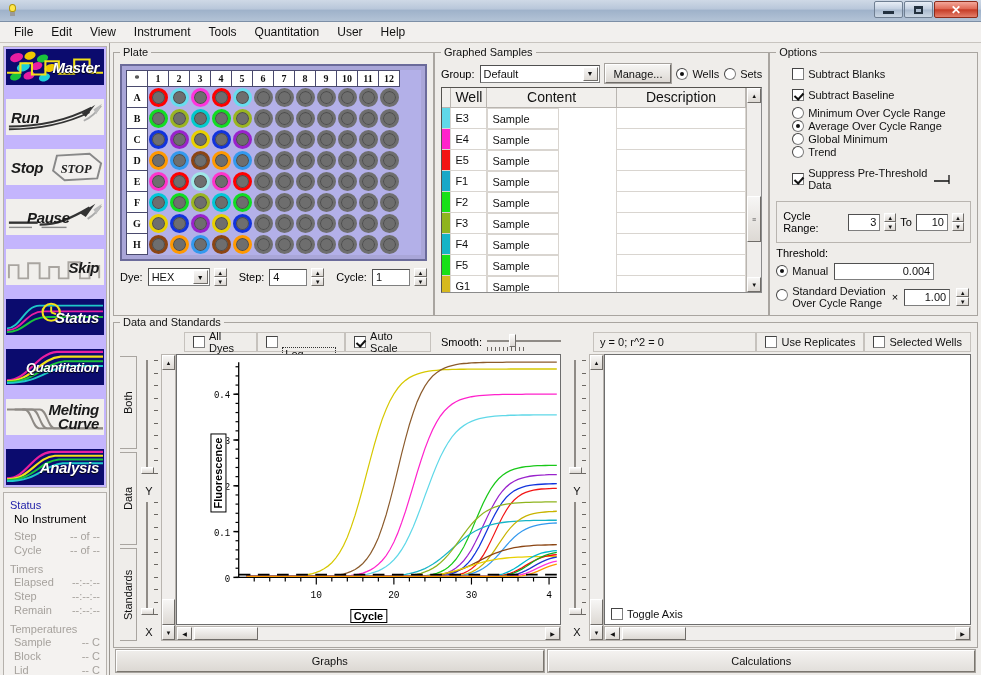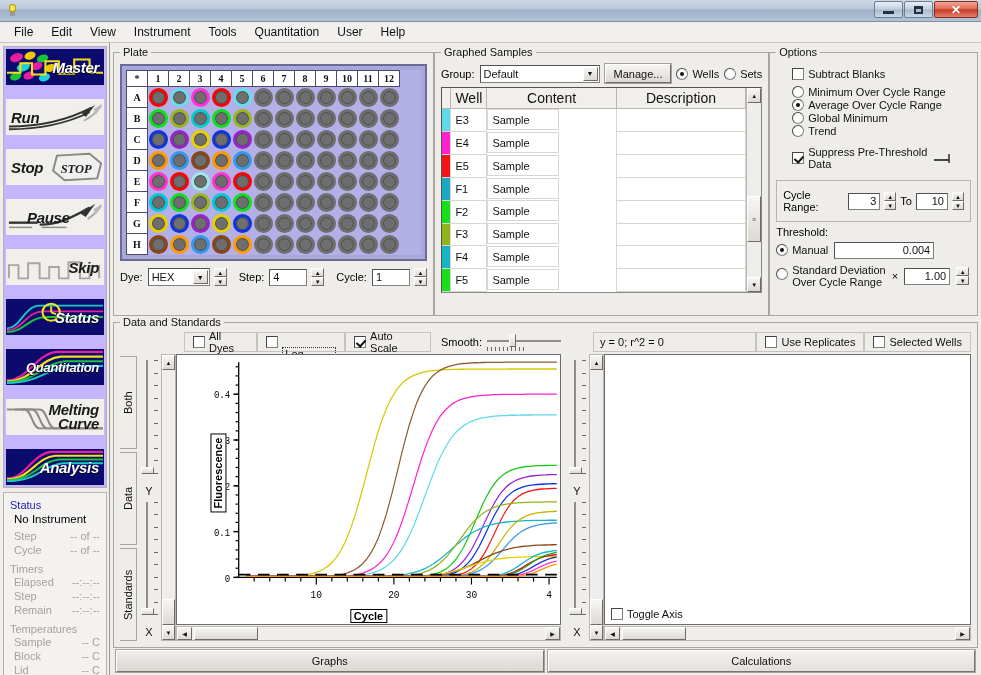--- a/index.html
+++ b/index.html
@@ -947,40 +947,52 @@
                     <td class="wellid">F4</td>
                     <td class="content">Sample</td>
                     <td></td>
                   </tr>
                   <tr>
                     <td class="swatch" style="background:#18e018"></td>
                     <td class="wellid">F5</td>
                     <td class="content">Sample</td>
                     <td></td>
                   </tr>
+                  <tr>
+                    <td class="swatch" style="background:#d6b91e"></td>
+                    <td class="wellid">G1</td>
+                    <td class="content">Sample</td>
+                    <td></td>
+                  </tr>
                 </tbody>
               </table>
             <div class="vscroll">
               <div class="vsb-btn">▲</div>
               <div class="vsb-thumb">≡</div>
               <div class="vsb-btn" style="position:absolute;bottom:0;left:0;right:0;">▼</div>
             </div>
           </div>
         </fieldset>
 
         <fieldset class="grp opt-grp">
           <legend>Options</legend>
 
           <div class="optrow">
             <span class="chk">
               <span class="chkbox"></span>
               <span>Subtract Blanks</span>
             </span>
           </div>
 
+          <div class="optrow">
+            <span class="chk">
+              <span class="chkbox on"></span>
+              <span>Subtract Baseline</span>
+            </span>
+          </div>
 
           <div class="sub-rads">
             <span class="rad">
               <span class="radbox"></span>
               <span>Minimum Over Cycle Range</span>
             </span>
             <span class="rad">
               <span class="radbox on"></span>
               <span>Average Over Cycle Range</span>
             </span>

